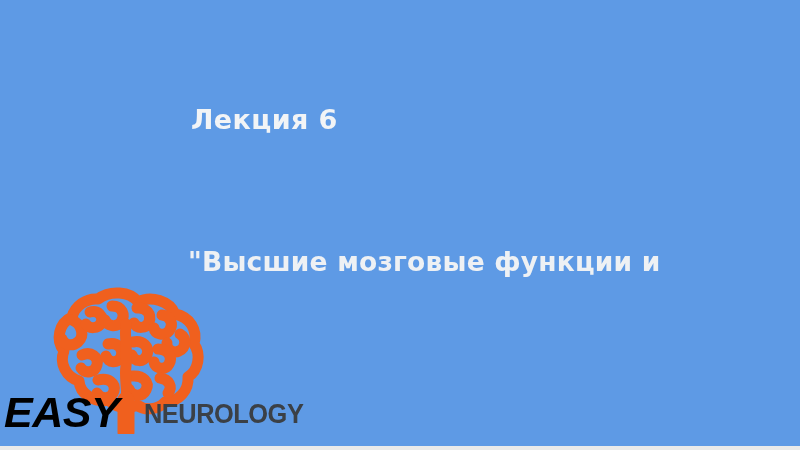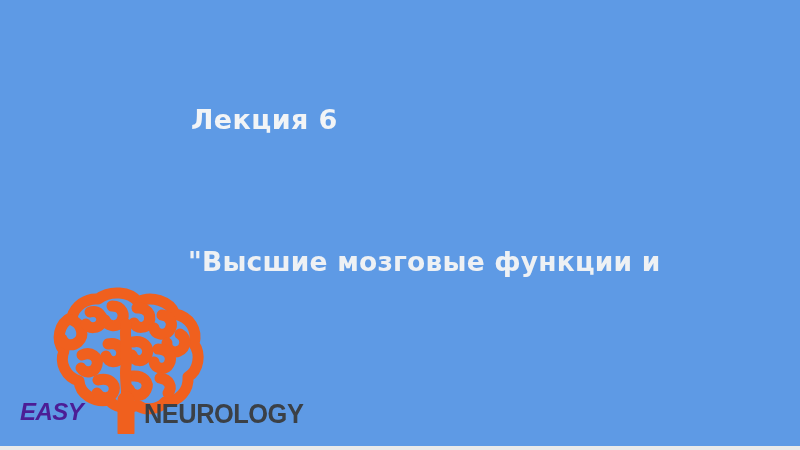--- a/index.html
+++ b/index.html
@@ -68,28 +68,28 @@
   }
   #logo-wordmark {
     position: absolute;
     left: 0;
     top: 112px;
     width: 320px;
     height: 44px;
   }
   #word-easy {
     position: absolute;
-    left: 20px;
+    left: 4px;
     top: 0px;
     font-family: "Liberation Sans", sans-serif;
-    font-size: 24px;
+    font-size: 43px;
     font-weight: bold;
     font-style: italic;
     letter-spacing: -0.5px;
-    color: #4c1d95;
+    color: #000000;
     line-height: 36px;
   }
   #word-neurology {
     position: absolute;
     left: 144px;
     top: 4px;
     font-family: "Liberation Sans", sans-serif;
     font-size: 27px;
     font-weight: bold;
     letter-spacing: -0.5px;

